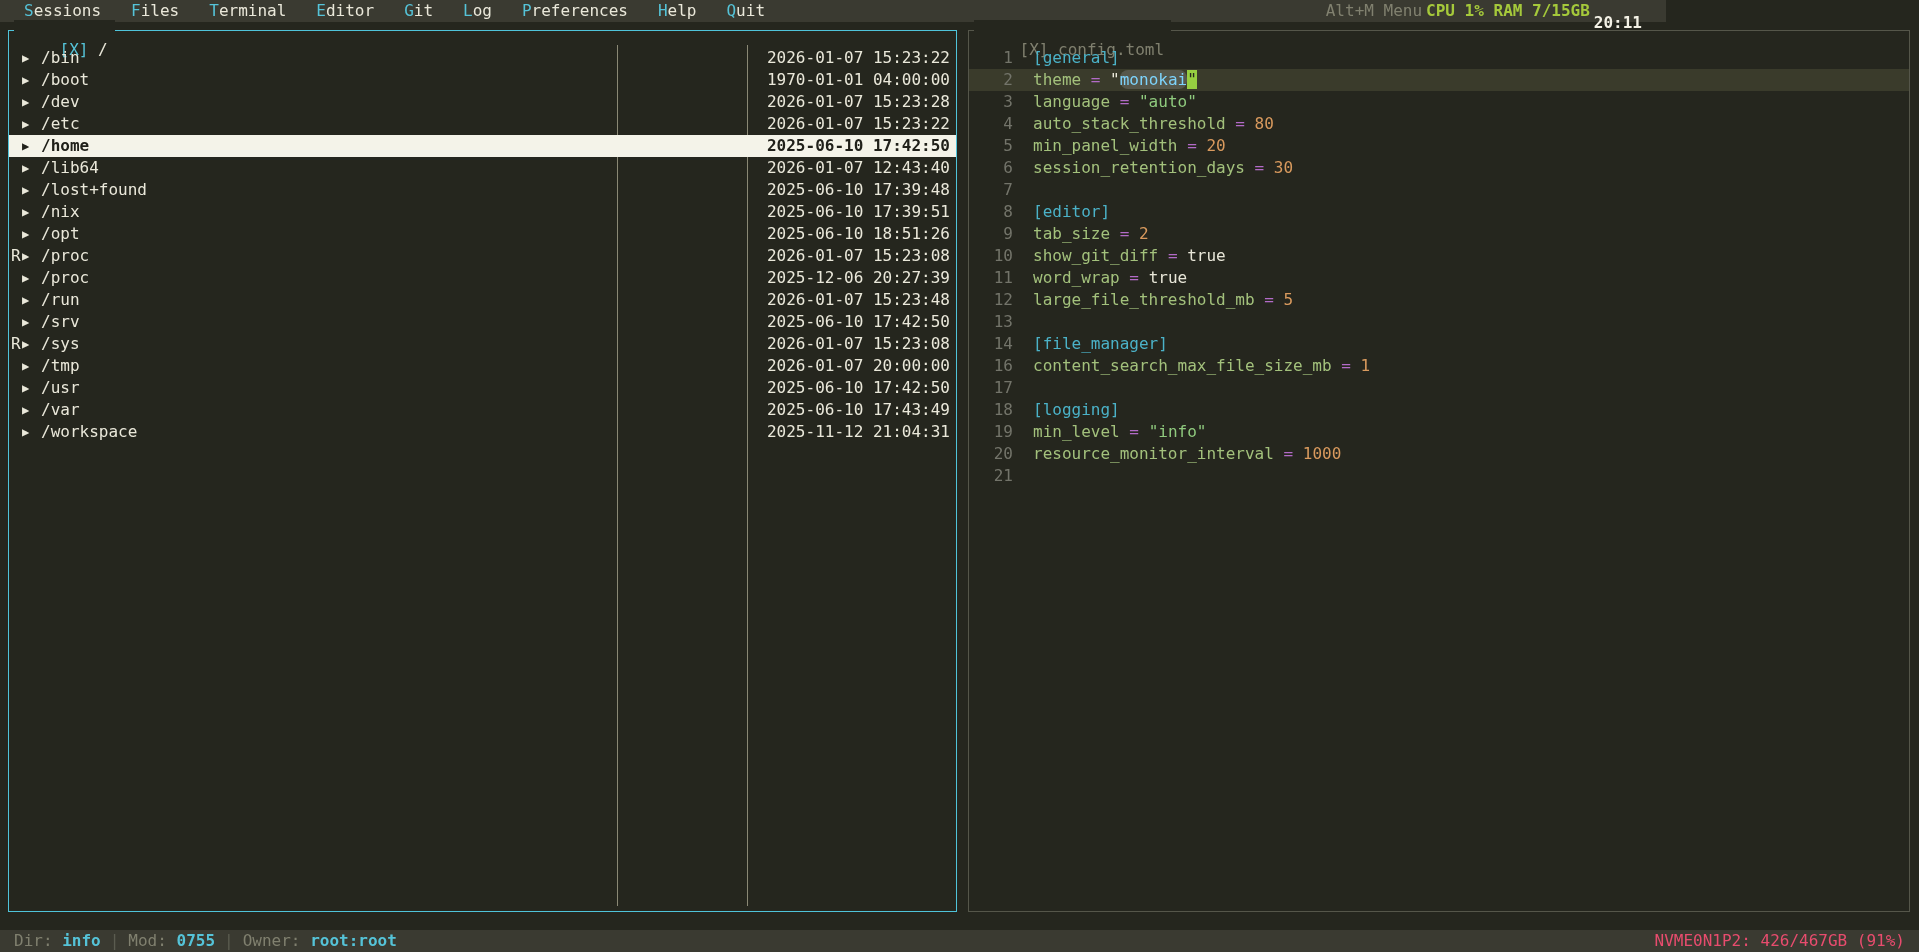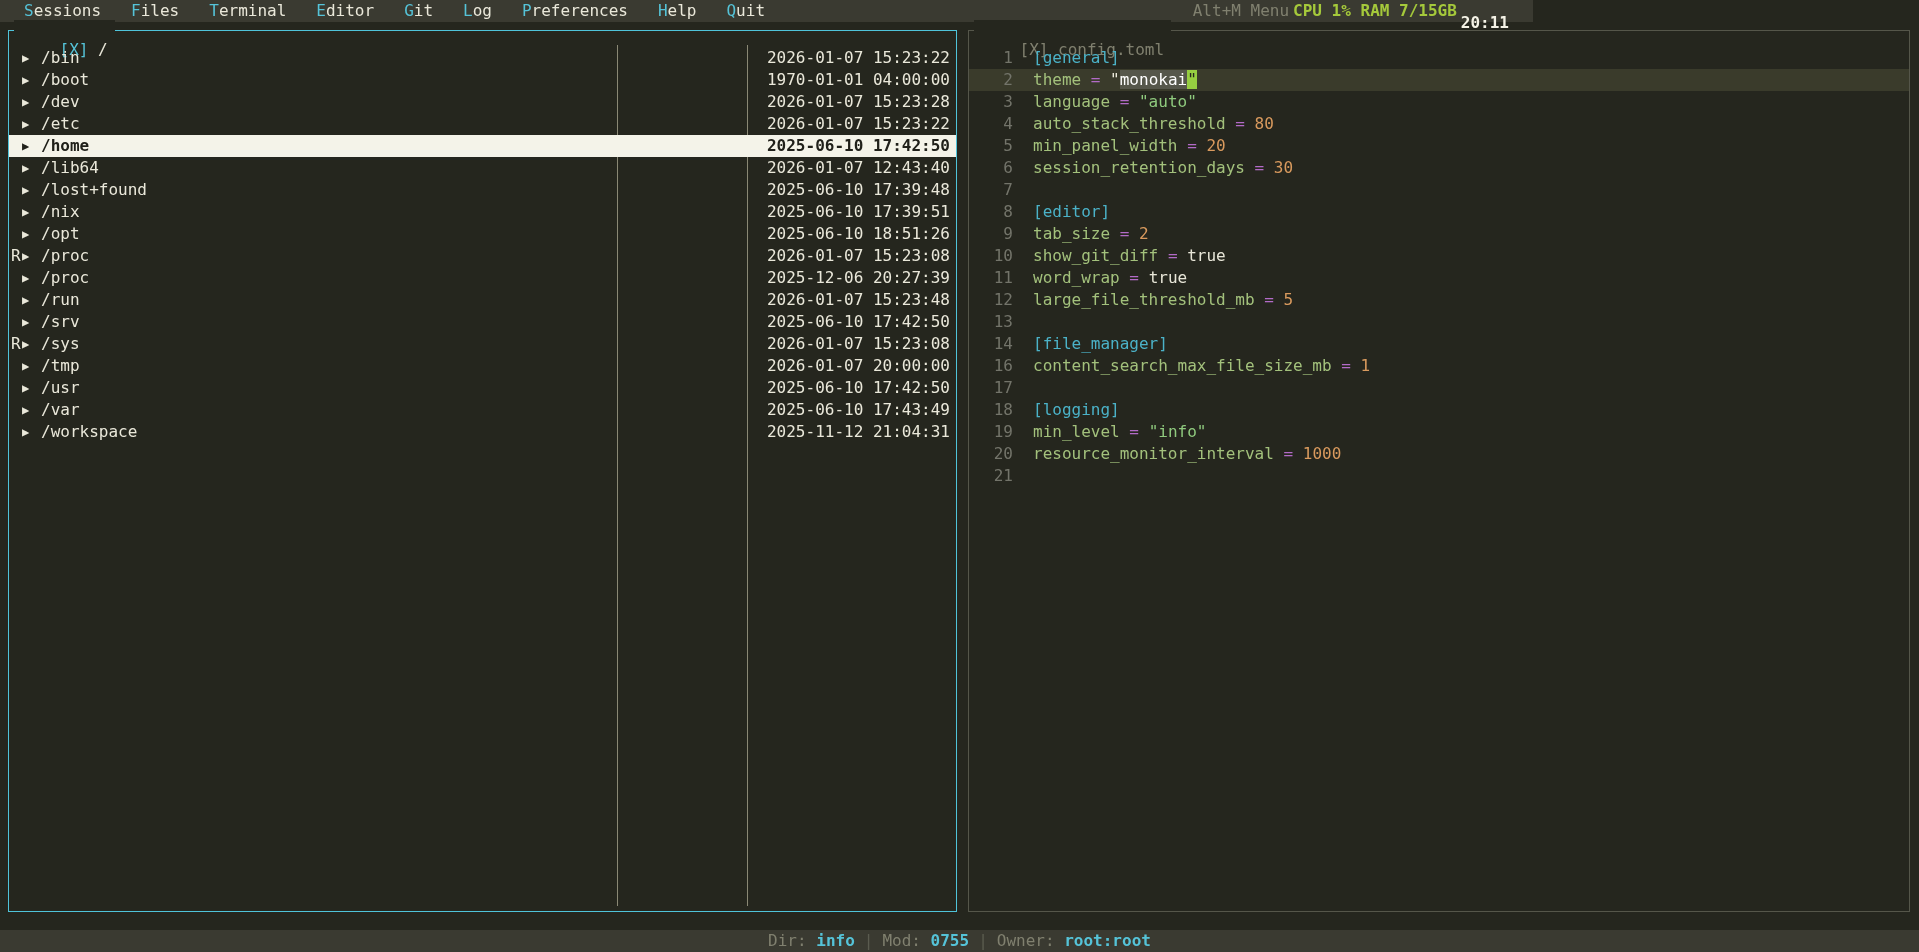--- a/index.html
+++ b/index.html
@@ -13,21 +13,21 @@
   }
   *{margin:0;padding:0;box-sizing:border-box;}
   html,body{width:1919px;height:952px;overflow:hidden;}
   body{
     background:var(--bg); color:var(--text);
     font-family:"DejaVu Sans Mono","Liberation Mono",monospace;
     font-size:16px; position:relative;
   }
   
   .menubar{
-    position:absolute; left:0; top:0; width:1533px; height:22px;
+    position:absolute; left:0; top:0; width:1666px; height:22px;
     background:var(--bar-bg); display:flex; align-items:center;
     padding:0 24px; line-height:22px; white-space:pre;
   }
   .menu-items{display:flex; gap:30px;}
   .menu-item{cursor:default;}
   .menu-item .hot{color:var(--accent-cyan);}
   .menubar-right{margin-left:auto; display:flex; gap:4px; align-items:center;}
   .hint{color:var(--muted);}
   .sysmon{color:var(--accent-green); font-weight:700;text-align:right;}
   .clock{color:#f4f2e6; font-weight:700;margin-top:24px;}
@@ -59,27 +59,27 @@
   .ed-line.current{background:var(--current-line-bg);}
   .ed-line .ln{width:44px; flex:none; text-align:right; color:var(--gutter);}
   .ed-line .code{margin-left:20px;}
   .tk-sec{color:var(--tok-section);}
   .tk-key{color:var(--tok-key);}
   .tk-str{color:var(--tok-string);}
   .tk-op{color:var(--tok-op);}
   .tk-num{color:var(--tok-num);}
   .tk-bool{color:var(--tok-bool);}
   .tk-plain{color:var(--text);}
-  .tk-sel{background:var(--sel-bg); color:#ffffff;}
+  .tk-sel{background:var(--sel-bg); color:#7dd3fc;border-radius:8px;}
   .tk-cursor{background:var(--cursor-bg); color:var(--bg);}
   
   .statusbar{
     position:absolute; left:0; top:930px; width:1919px; height:22px;
     background:var(--bar-bg); display:flex; align-items:center;
-    padding:0 14px; line-height:22px; white-space:pre;flex-direction:column;
+    padding:0 14px; line-height:22px; white-space:pre;
   }
   .statusbar .label{color:var(--muted);}
   .statusbar .value{color:var(--accent-cyan); font-weight:700;}
   .statusbar .sep{color:#5b5c50; padding:0 9px;}
   .statusbar .disk{margin-left:auto; color:var(--disk-alert);}
 </style>
 </head>
 <body>
 
 <div class="menubar">

